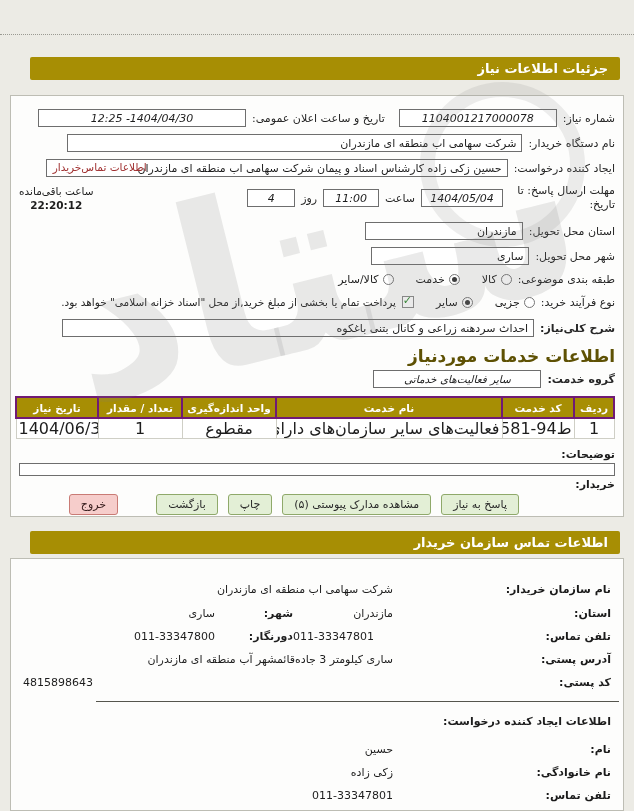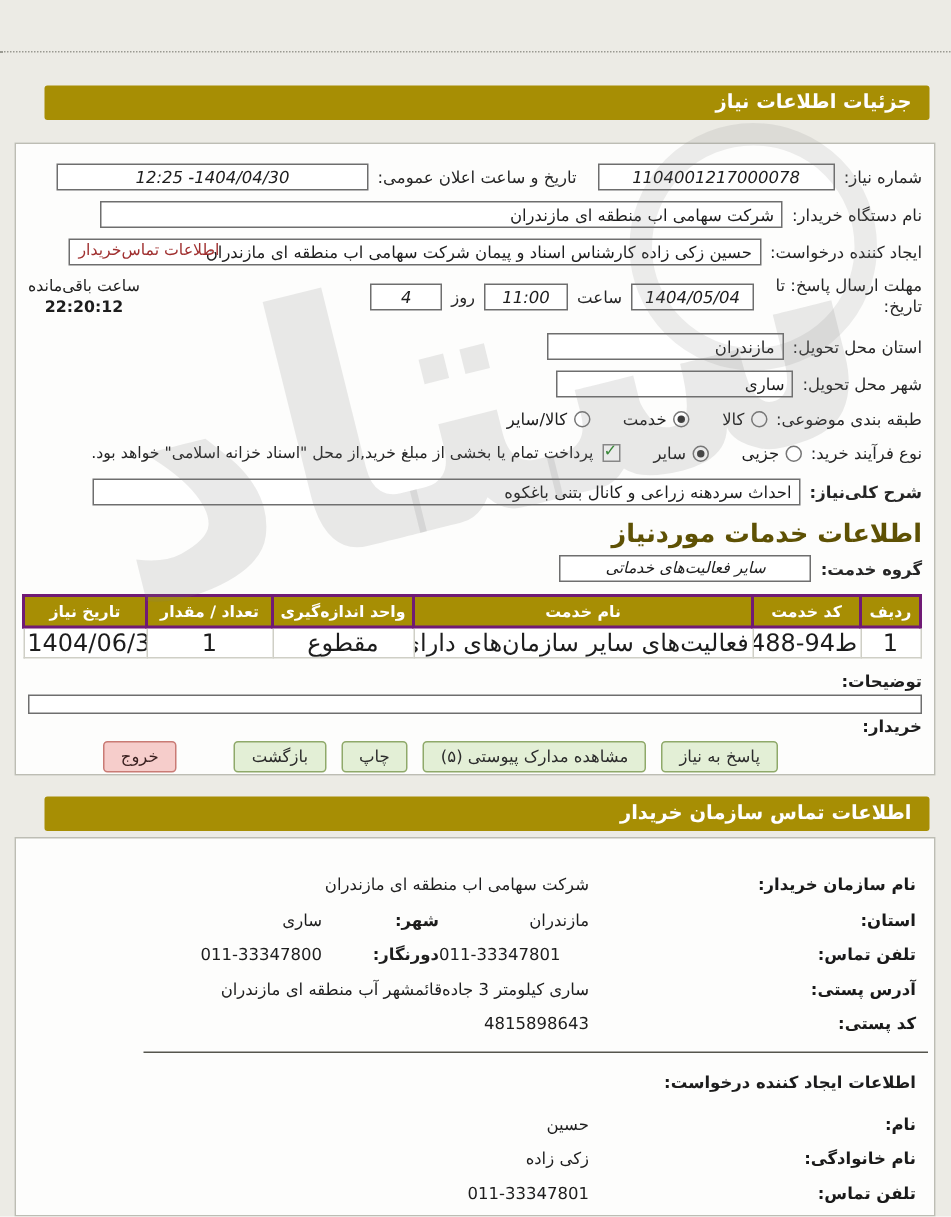--- a/index.html
+++ b/index.html
@@ -224,21 +224,21 @@
           <th>کد خدمت</th>
           <th>نام خدمت</th>
           <th>واحد اندازه‌گیری</th>
           <th>تعداد / مقدار</th>
           <th>تاریخ نیاز</th>
         </tr>
       </thead>
       <tbody>
         <tr>
           <td>1</td>
-          <td>ط94-488</td>
+          <td>ط94-581</td>
           <td>فعالیت‌های سایر  سازمان‌های دارای عضو</td>
           <td>مقطوع</td>
           <td>1</td>
           <td class="ltr">1404/06/30</td>
         </tr>
       </tbody>
     </table>
   </div>
 
   <div class="notes-lbl">توضیحات:</div>
@@ -278,21 +278,21 @@
     <span class="cv2 ltr" style="text-align:right;">011-33347800</span>
   </div>
 
   <div class="crow" style="top:94px;">
     <span class="cl">آدرس پستی:</span>
     <span class="cvw">ساری کیلومتر 3 جاده‌قائمشهر آب منطقه ای مازندران</span>
   </div>
 
   <div class="crow" style="top:117px;">
     <span class="cl">کد پستی:</span>
-    <span class="cvw ltr" style="text-align:right;">4815898643</span>
+    <span class="cvw ltr" style="text-align:left;">4815898643</span>
   </div>
 
   <div class="divider"></div>
 
   <div class="crow" style="top:156px;">
     <span class="b">اطلاعات ایجاد کننده درخواست:</span>
   </div>
 
   <div class="crow" style="top:184px;">
     <span class="cl">نام:</span>

